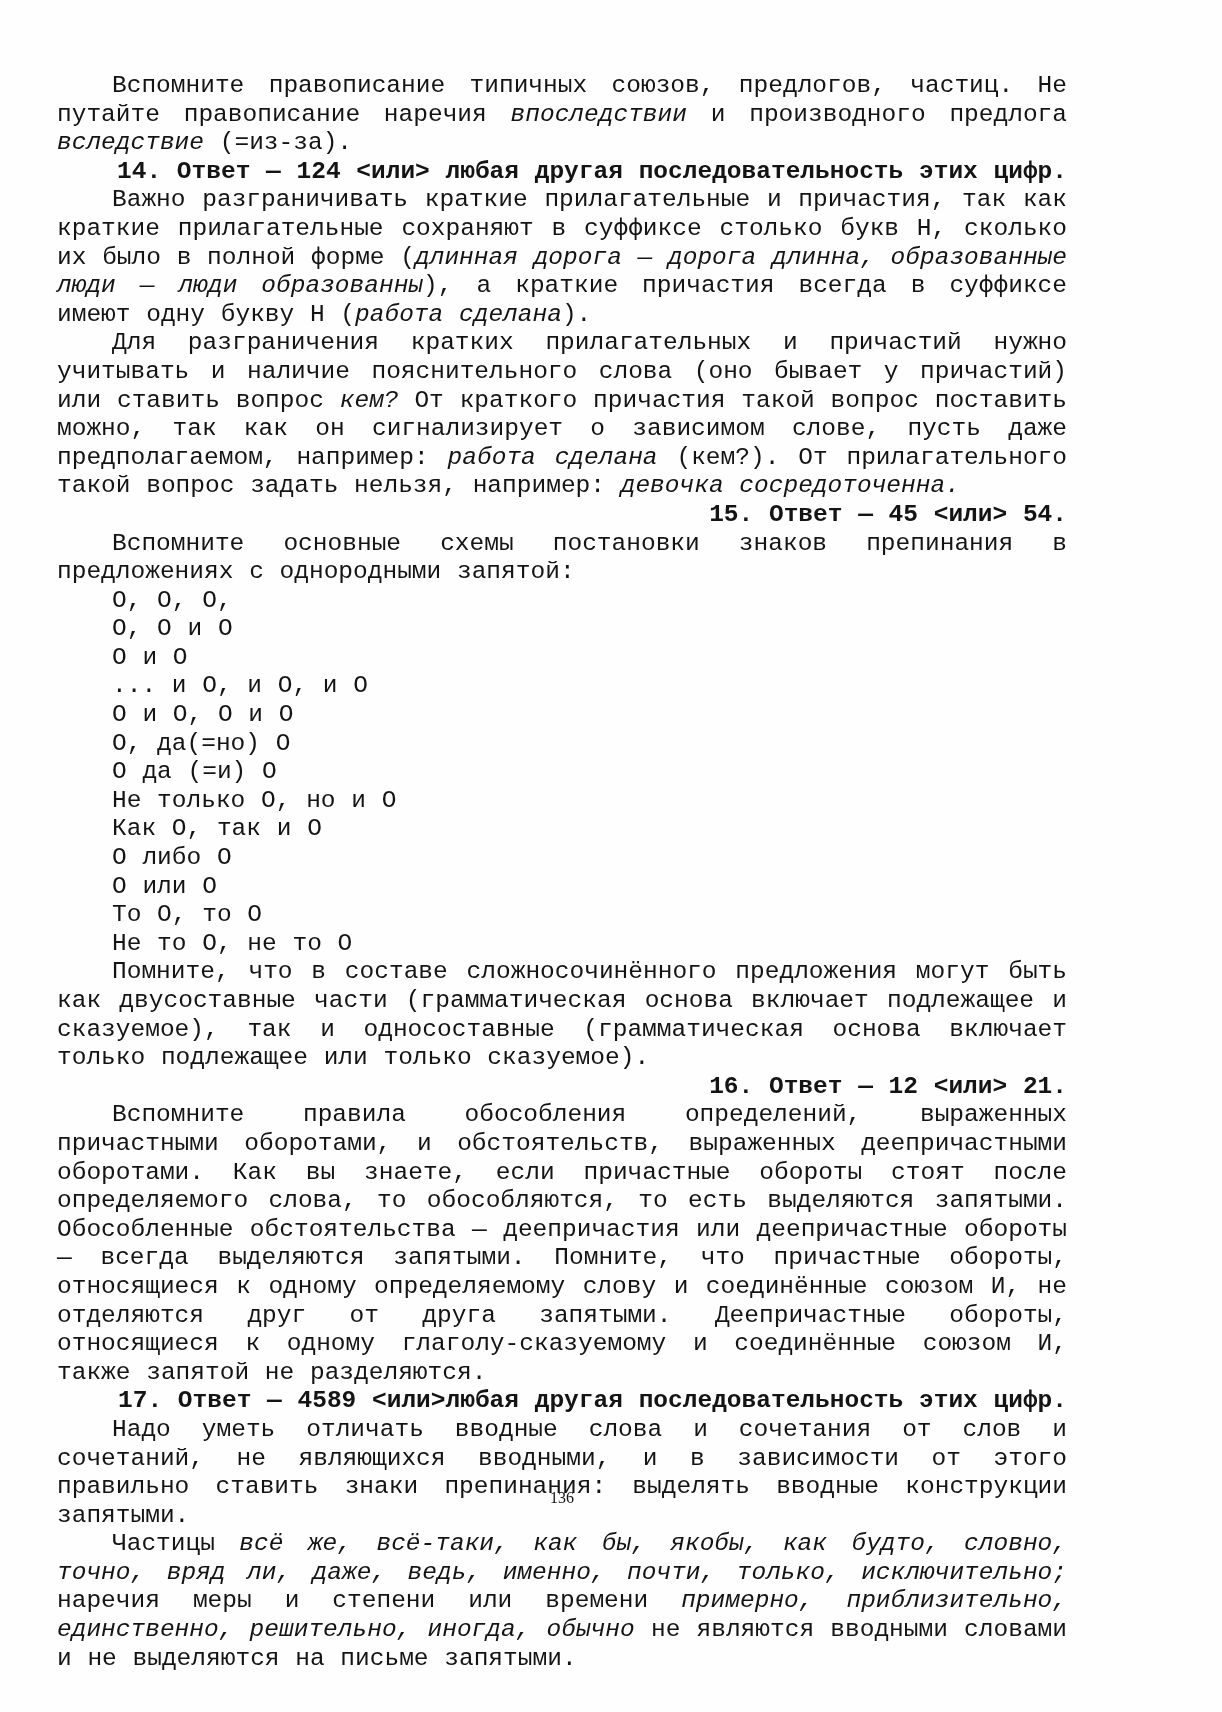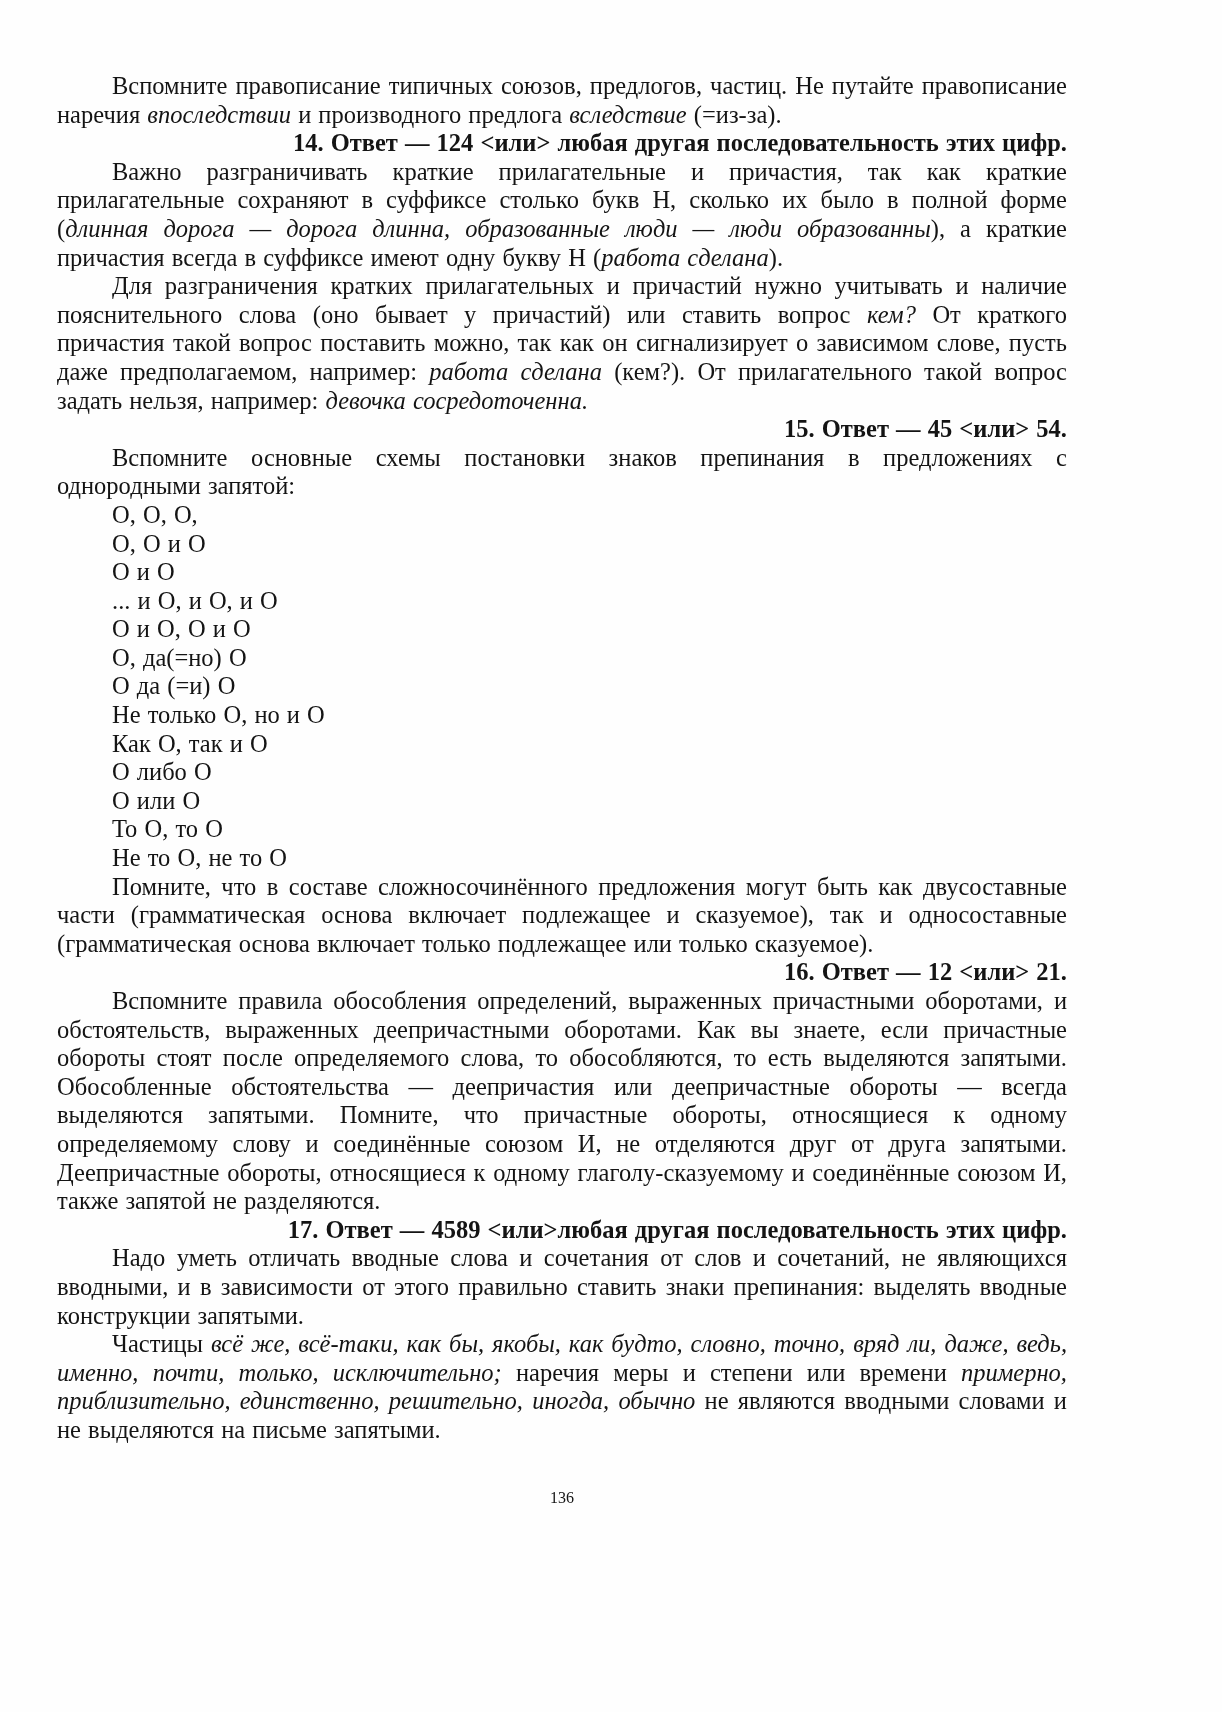--- a/index.html
+++ b/index.html
@@ -22,20 +22,21 @@
     color: #141414;
   }
   .content {
     width: 1010px;
   }
   .para {
     margin: 0;
     text-align: justify;
     text-indent: 55px;
     word-spacing: 1px;
+    font-family: Liberation Mono, monospace;
   }
   .para.answer {
     font-weight: bold;
     text-align: right;
   }
   .para.scheme {
     text-align: left;
   }
   .it { font-style: italic; }
   .page-number {

